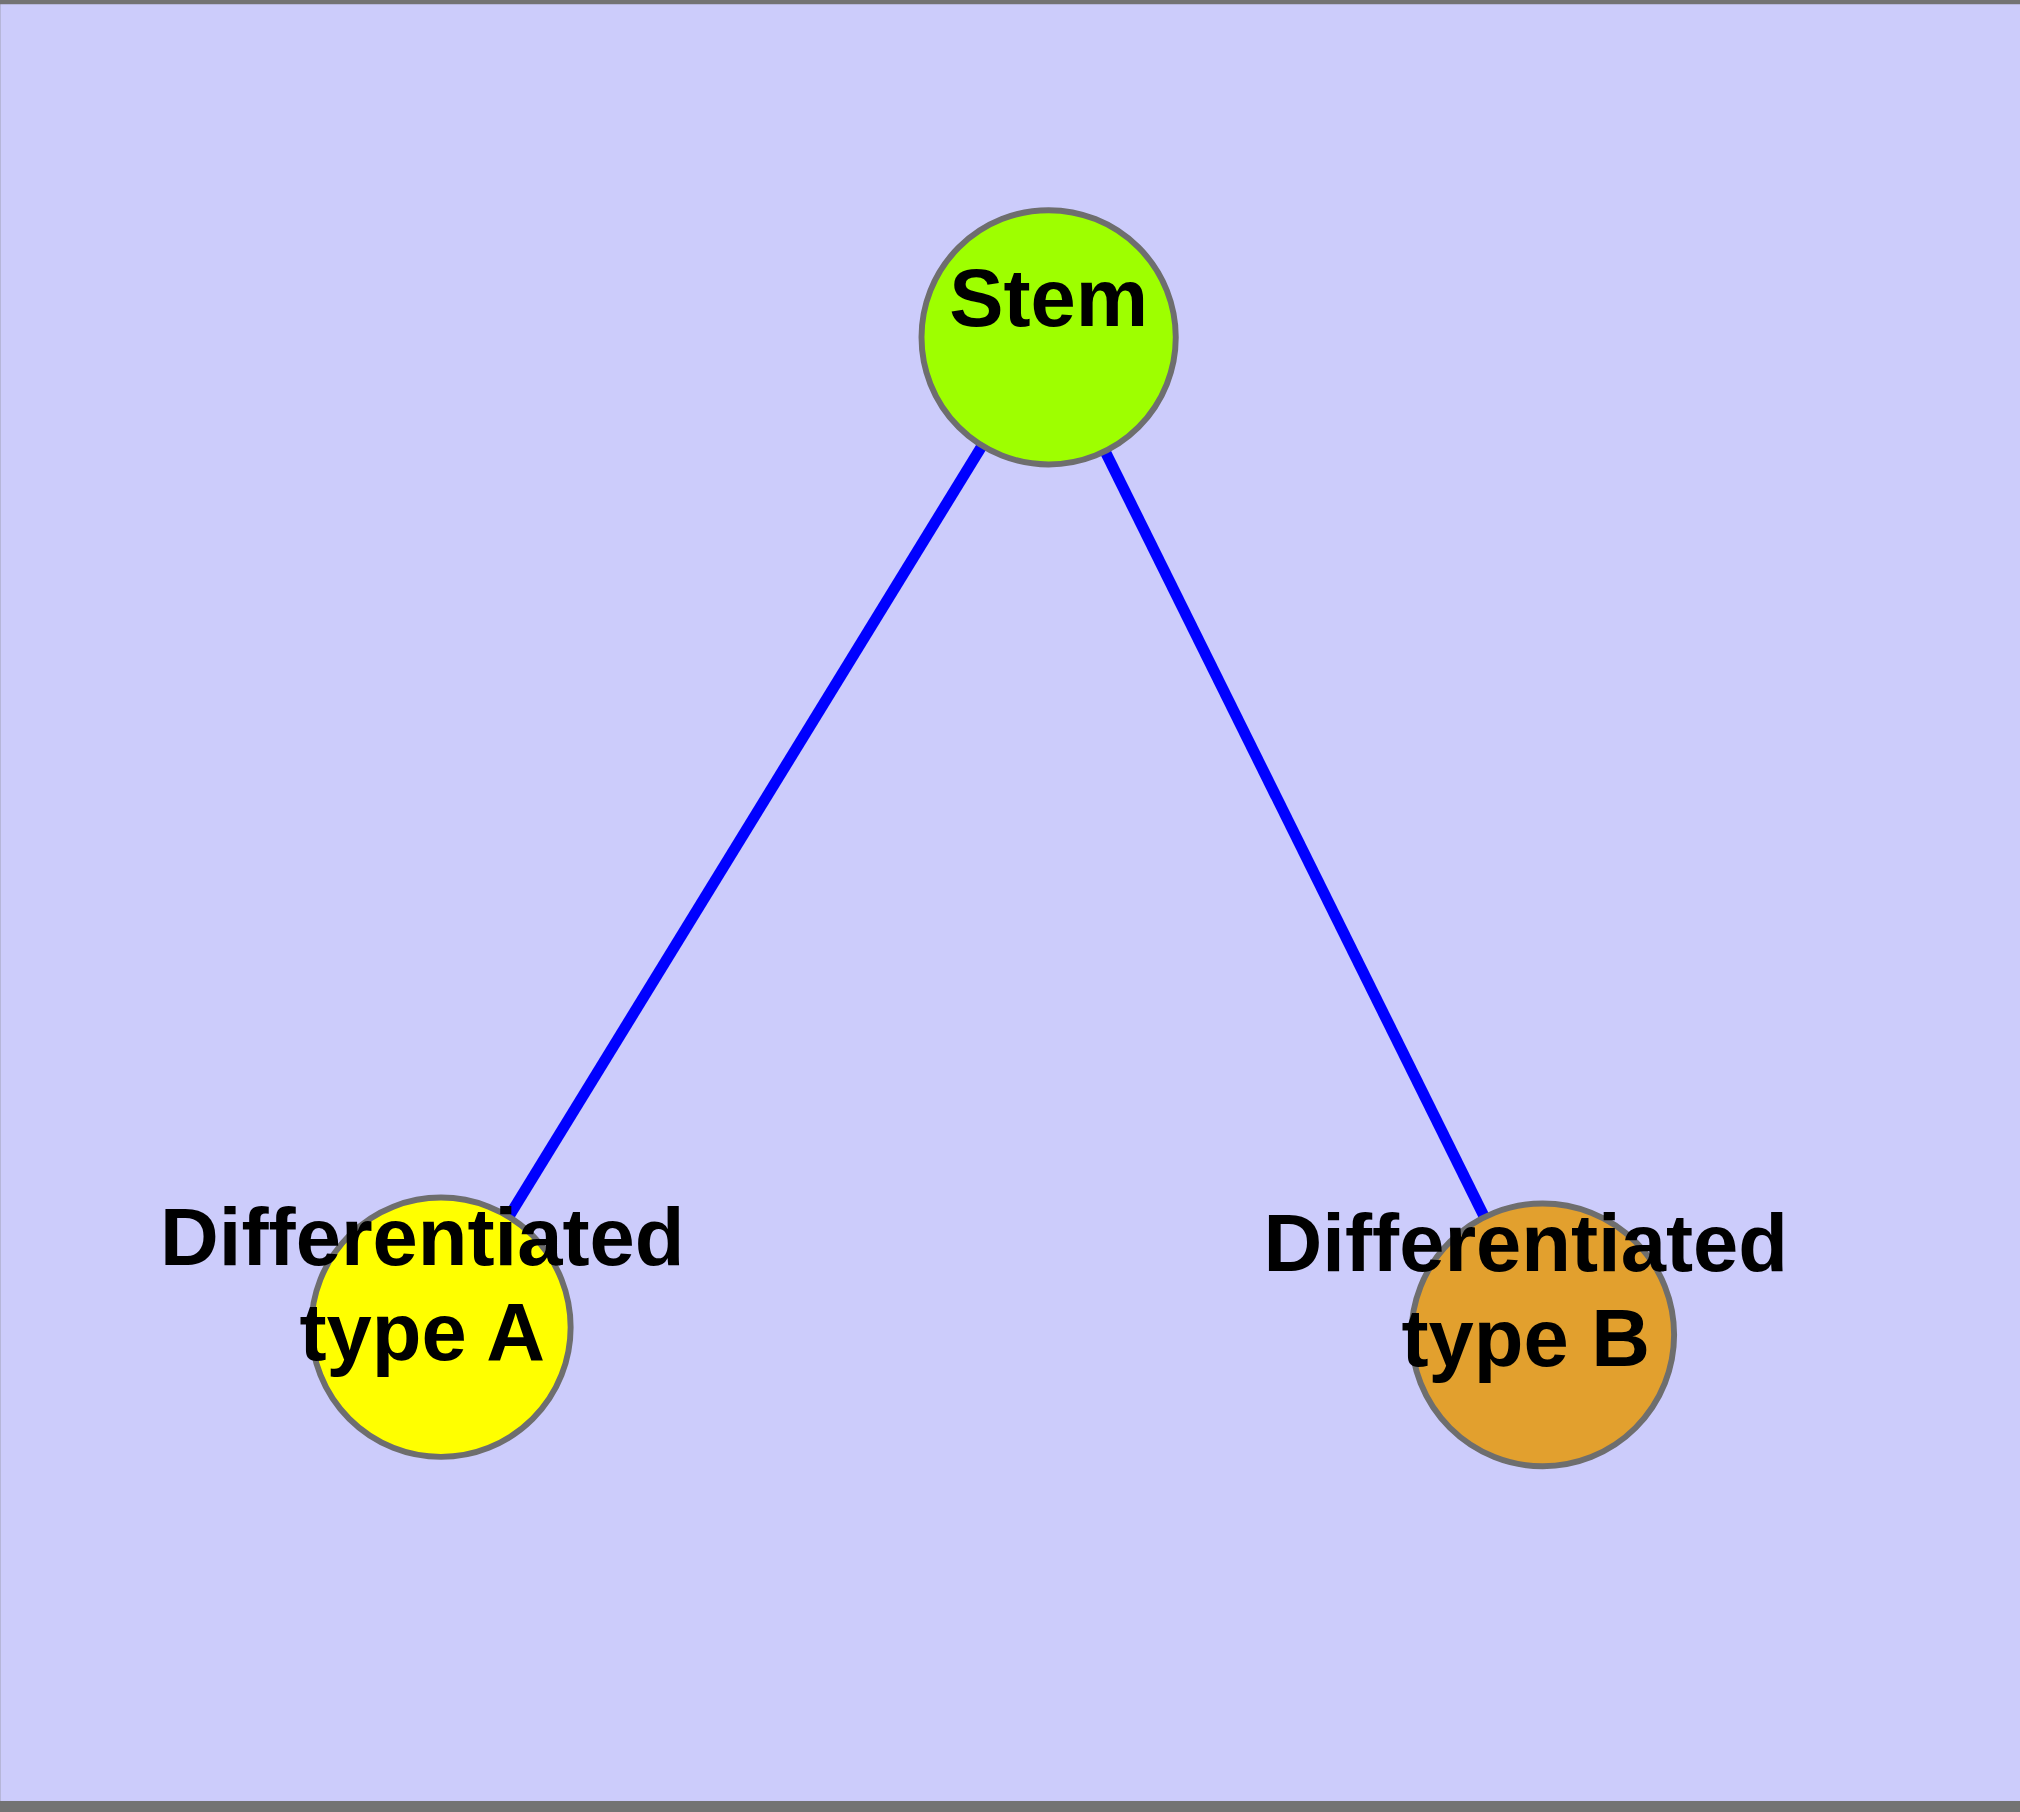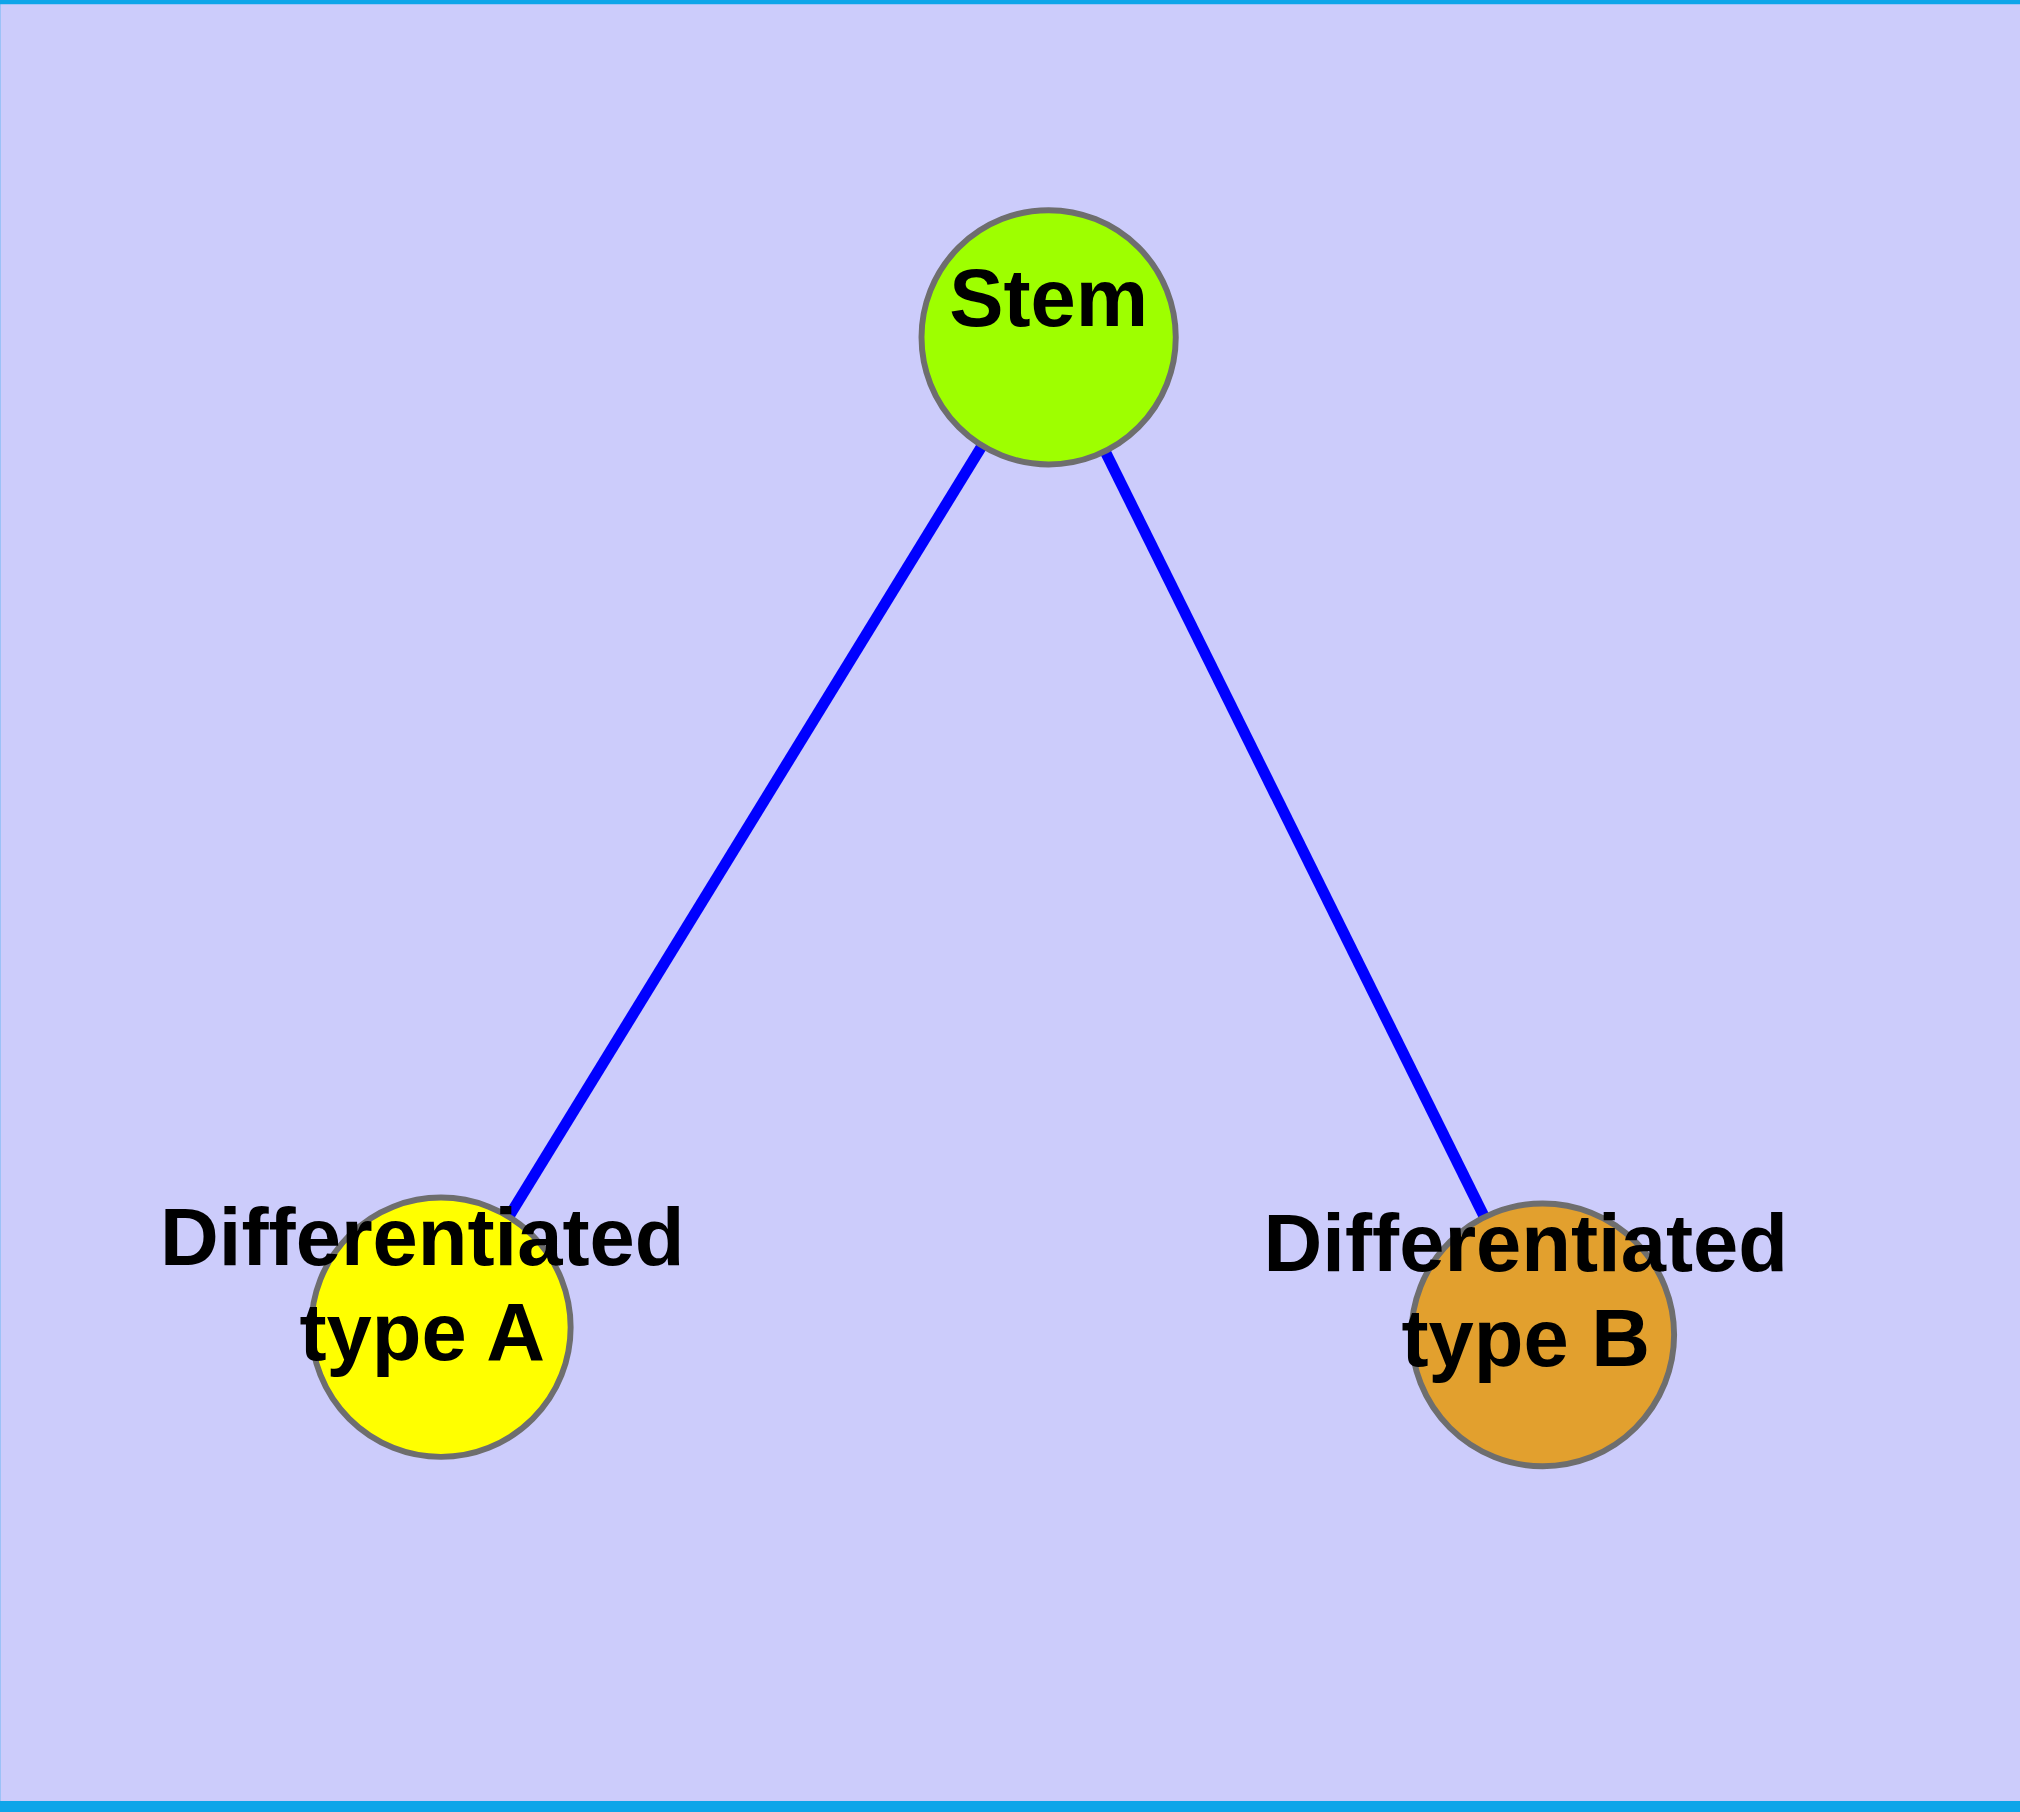--- a/index.html
+++ b/index.html
@@ -41,21 +41,21 @@
   .node-label {
     font-family: "Liberation Sans", sans-serif;
     font-weight: bold;
     fill: #000000;
     paint-order: normal;
   }
 </style>
 </head>
 <body style="width: 2021px; height: 1812px; background: rgb(255, 255, 255);">
 
-<div id="graph-canvas" style="width: 2021px; height: 1812px; background: #0ea5e9;">
+<div id="graph-canvas" style="width: 2021px; height: 1812px; background: #737373;">
   <svg id="graph-svg" width="2021" height="1812" viewBox="0 0 2384 2138" xmlns="http://www.w3.org/2000/svg">
     <rect id="plot-bg" class="plot-background" x="0" y="5" width="2384" height="2120" fill="#ccccfb"></rect>
     <g id="edges-layer">
         <line x1="1237" y1="398" x2="520" y2="1566" stroke="#0000ff" stroke-width="13" stroke-linecap="butt" class="edge-line"></line>
         <line x1="1237" y1="398" x2="1820" y2="1575" stroke="#0000ff" stroke-width="13" stroke-linecap="butt" class="edge-line"></line>
       </g>
     <g id="nodes-layer">
         <circle cx="1237" cy="398" r="150" fill="#9eff00" stroke="#6e6e6e" stroke-width="7" class="node-circle">
           <title>Stem</title>
         </circle>

